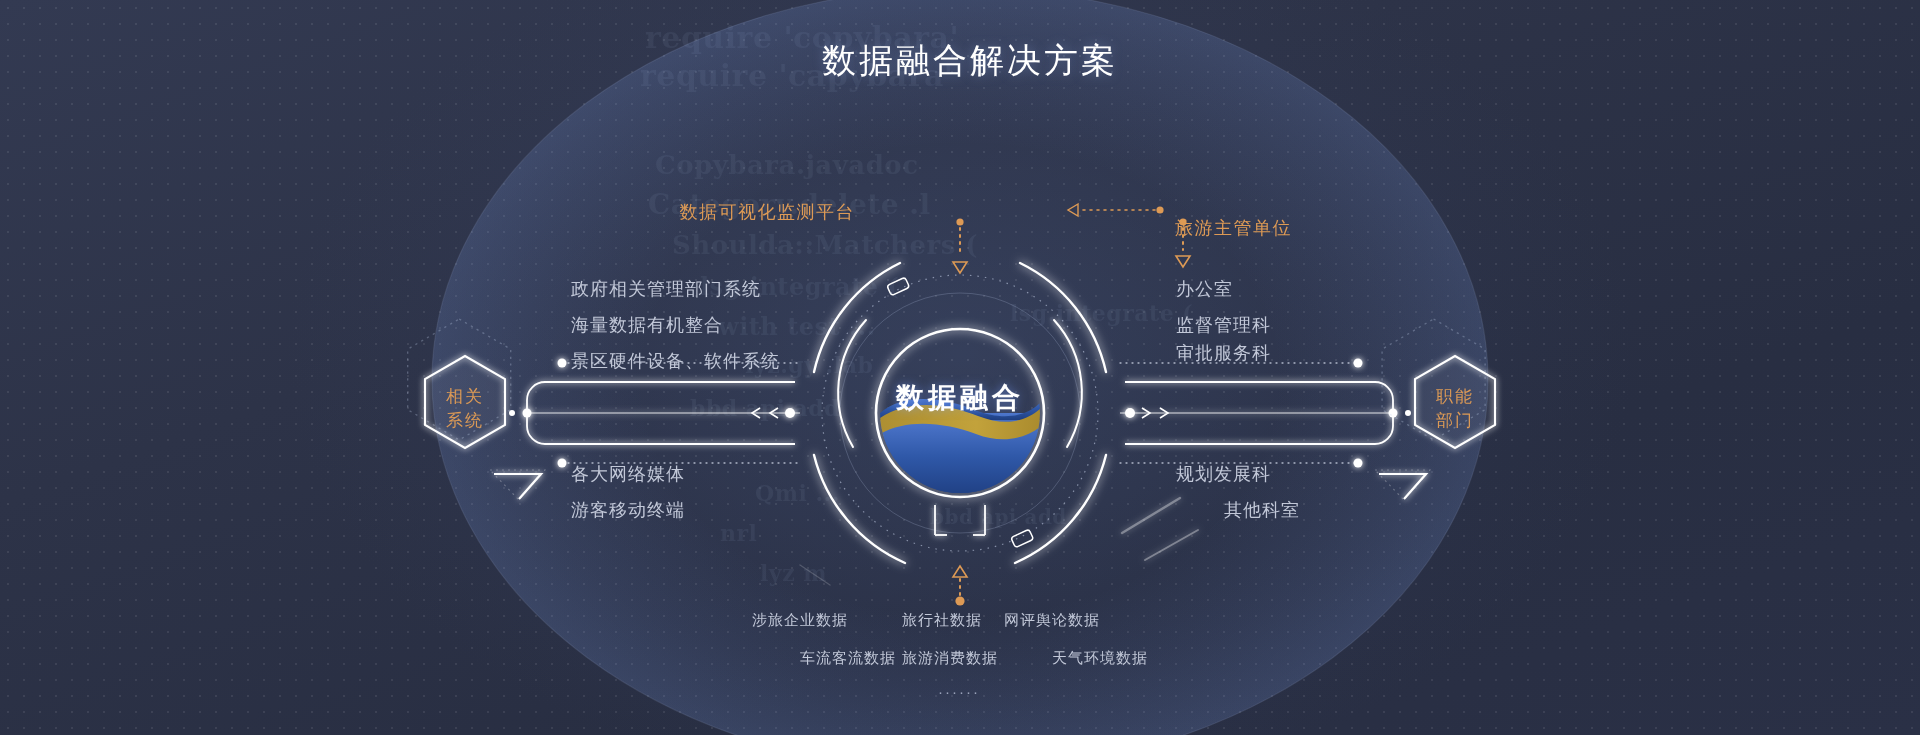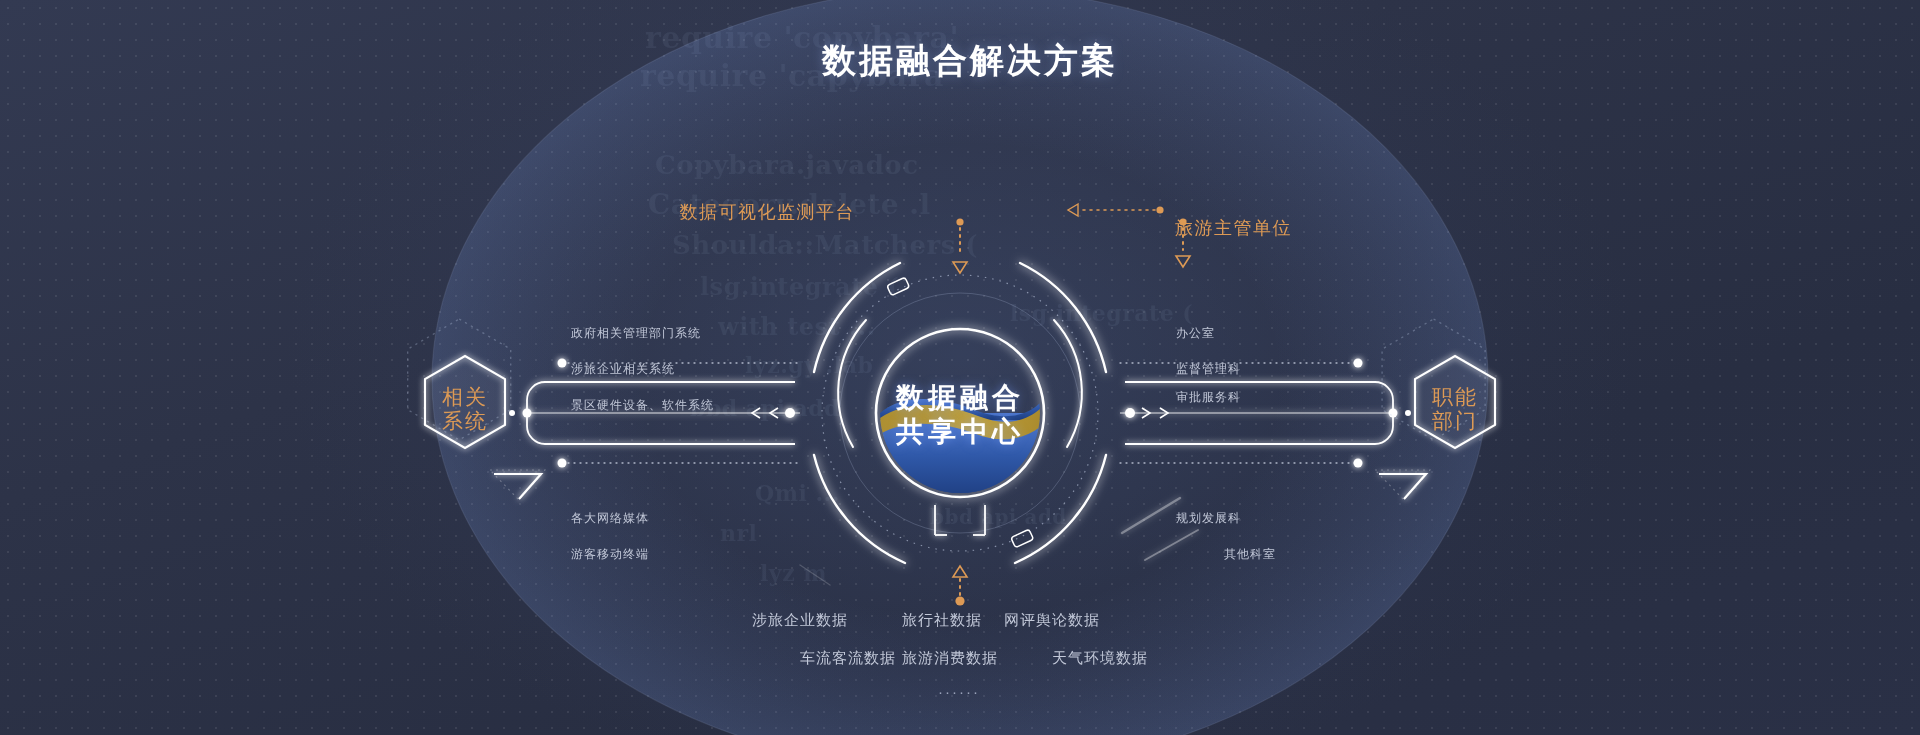--- a/index.html
+++ b/index.html
@@ -34,36 +34,36 @@
     position:absolute;
     white-space:nowrap;
     color:rgba(150,162,196,0.10);
     font-weight:700;
     letter-spacing:.5px;
   }
   
   #header { position:absolute; top:0; left:0; width:1920px; text-align:center; z-index:20; }
   #page-title {
     margin-top:38px;
-    font-size:34px; font-weight:700; color:#ffffff; letter-spacing:3px;
+    font-size:34px; font-weight:400; color:#ffffff; letter-spacing:3px;
     text-shadow:0 0 12px rgba(160,190,255,.35);
     padding-left:20px;
   }
   #page-subtitle {
     margin-top:17px; font-size:19px; color:#d6dbe8; letter-spacing:2px; font-weight:400;
   }
   
   #diagram { position:absolute; inset:0; z-index:10;text-decoration:underline; }
   svg.layer { position:absolute; left:0; top:0; width:1920px; height:735px; overflow:visible; }
 
-  .lbl { position:absolute; font-size:12px; color:#c2c8d8; letter-spacing:1px; white-space:nowrap;margin-top:48px; }
+  .lbl { position:absolute; font-size:18px; color:#c2c8d8; letter-spacing:1px; white-space:nowrap; }
 
   #hex-left-text, #hex-right-text {
     position:absolute; width:120px; text-align:center;
-    font-size:21px; line-height:24px; color:#dd9a55; letter-spacing:2px; font-weight:400;
+    font-size:17px; line-height:24px; color:#dd9a55; letter-spacing:2px; font-weight:400;
   }
   #center-text {
     position:absolute; width:260px; text-align:center; z-index:14;
     font-size:28px; line-height:34px; font-weight:700; color:#ffffff; letter-spacing:4px;
     text-shadow:0 0 10px rgba(120,160,255,.55);
   }
   .top-orange {
     position:absolute; font-size:18px; color:#dd9a55; letter-spacing:1.5px; white-space:nowrap; font-weight:400;
   }
   .bottom-lbl { position:absolute; font-size:15px; color:#c2c8d8; letter-spacing:1px; white-space:nowrap; }
@@ -254,21 +254,21 @@
         <path d="M1122 533 L1180 498" stroke-width="2.4" filter="url(#soft)"></path>
         <path d="M1145 560 L1198 530" stroke-width="2" filter="url(#soft)"></path>
         <path d="M800 565 L830 585" stroke-width="1.4" opacity=".5"></path>
       </g>
     </svg>
 
     <div class="top-orange" style="left:855px;top:200px;transform:translateX(-100%);">数据可视化监测平台</div>
     <div class="top-orange" style="left:1175px;top:216px;">旅游主管单位</div>
 
     <div class="lbl" style="left:571px;top:277px;">政府相关管理部门系统</div>
-    <div class="lbl" style="left:571px;top:313px;">涉旅企业相关系统</div>
+    <div class="lbl" style="left:571px;top:313px;">海量数据有机整合</div>
     <div class="lbl" style="left:571px;top:349px;">景区硬件设备、软件系统</div>
 
     <div class="lbl" style="left:571px;top:462px;">各大网络媒体</div>
     <div class="lbl" style="left:571px;top:498px;">游客移动终端</div>
 
     <div class="lbl" style="left:1176px;top:277px;">办公室</div>
     <div class="lbl" style="left:1176px;top:313px;">监督管理科</div>
     <div class="lbl" style="left:1176px;top:341px;">审批服务科</div>
 
     <div class="lbl" style="left:1176px;top:462px;">规划发展科</div>
@@ -278,21 +278,20 @@
       <div>相关</div>
       <div>系统</div>
     </div>
     <div id="hex-right-text" style="left:1395px;top:385px;">
       <div>职能</div>
       <div>部门</div>
     </div>
 
     <div id="center-text" style="left:830px;top:381px;">
       <div>数据融合</div>
-      <div>共享中心</div>
     </div>
 
     <div class="bottom-lbl" style="left:752px;top:611px;">涉旅企业数据</div>
     <div class="bottom-lbl" style="left:752px;top:649px;margin-left:48px;">车流客流数据</div>
     <div class="bottom-lbl" style="left:902px;top:611px;">旅行社数据</div>
     <div class="bottom-lbl" style="left:902px;top:649px;">旅游消费数据</div>
     <div class="bottom-lbl" style="left:1004px;top:611px;">网评舆论数据</div>
     <div class="bottom-lbl" style="left:1052px;top:649px;">天气环境数据</div>
     <div id="ellipsis" style="left:938px;top:683px;">······</div>
   </div>

